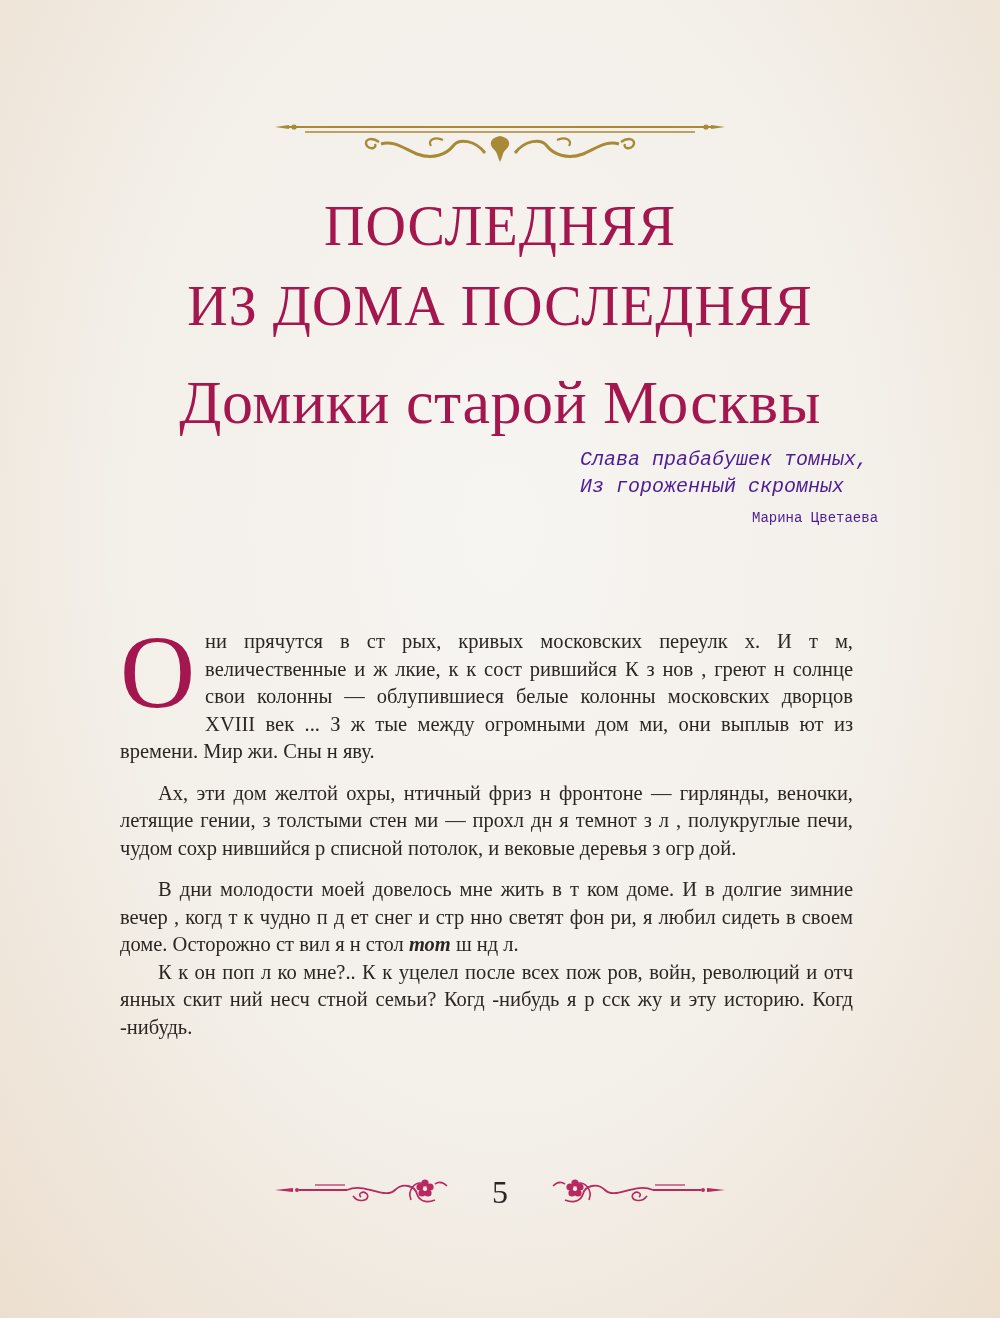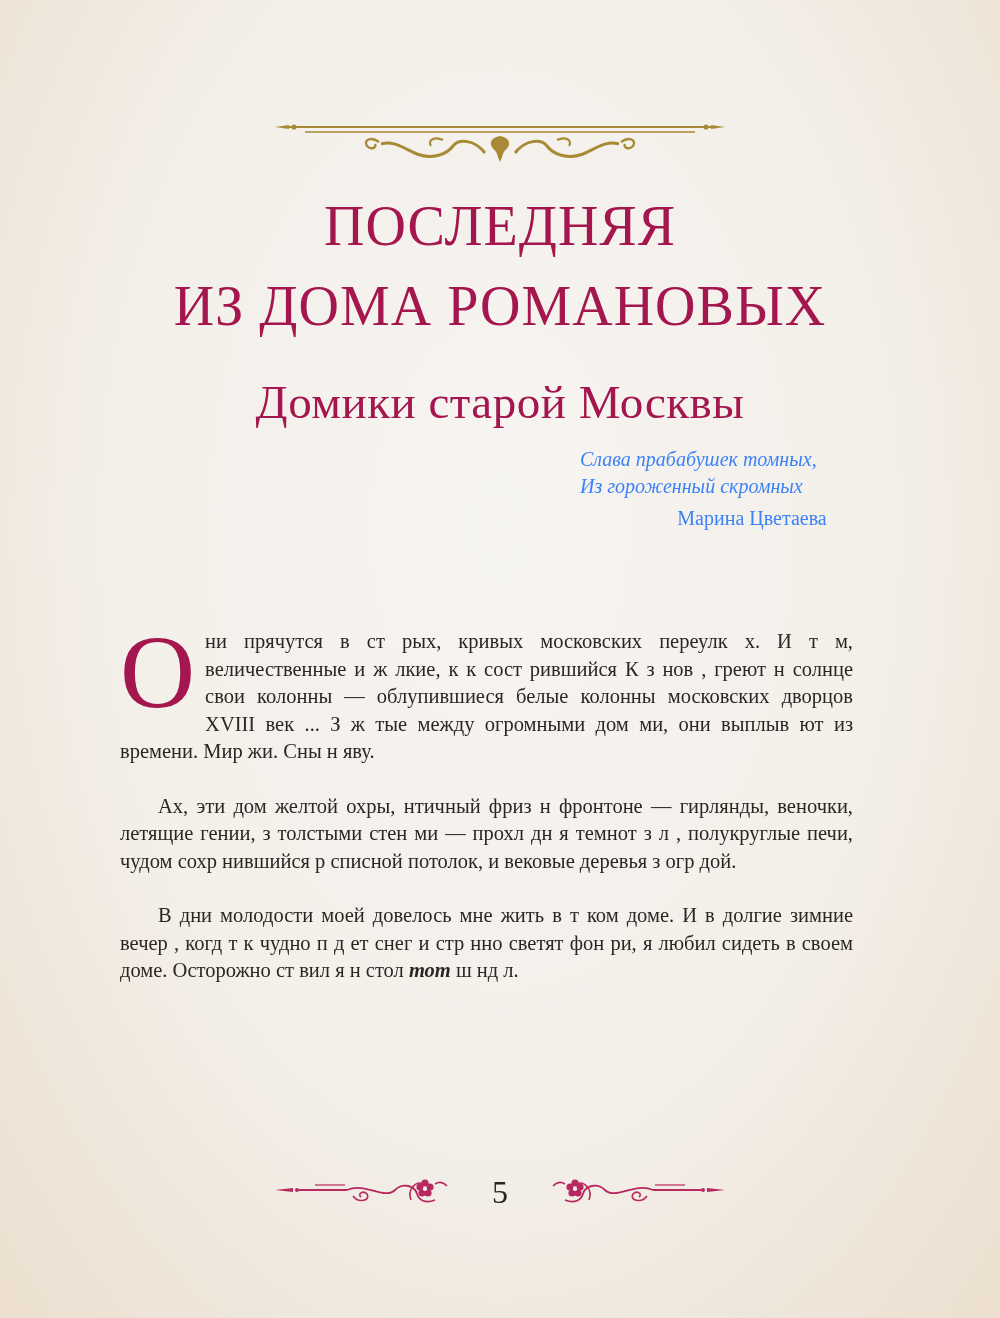--- a/index.html
+++ b/index.html
@@ -25,54 +25,55 @@
     letter-spacing: 1px;
     font-weight: normal;
     margin: 0;
   }
   .title span { display: block; text-align: center; }
 
   .subtitle {
     position: absolute; left: 0; right: 0; top: 372px;
     text-align: center;
     color: #a3164e;
-    font-size: 47px;
+    font-size: 62px;
     line-height: 60px;
     letter-spacing: 0.5px;
     margin: 0;
     font-weight: normal;
   }
 
   .epigraph {
     position: absolute; left: 580px; top: 446px;
-    color: #3b82f6;
+    color: #4c1d95;
     font-style: italic;
     font-size: 20px;
     line-height: 27px;
+    font-family: Liberation Mono, monospace;
   }
   .epigraph .line { display: block; }
   .epigraph .author {
     display: block;
     font-style: normal;
     text-align: right;
     margin-top: 5px;
     margin-right: -10px;
-    font-size: 20px;
+    font-size: 14px;
   }
 
   .body-text {
     position: absolute; left: 120px; top: 628px; width: 733px;
     color: #2b2622;
     font-size: 20.5px;
     line-height: 27.5px;
     text-align: justify;
   }
   .body-text p { margin: 0; }
   .body-text p.indent { text-indent: 38px; }
-  .body-text p.gap { margin-top: 27px; }
+  .body-text p.gap { margin-top: 14px; }
 
   .dropcap {
     float: left;
     color: #a3164e;
     font-size: 104px;
     line-height: 80px;
     height: 82px;
     margin: 4px 10px 0 0;
     padding: 0;
     font-family: "Liberation Serif", "DejaVu Serif", serif;
@@ -107,35 +108,36 @@
       <path fill="none" stroke-width="2.4" d="M104 24 C96 18 88 22 92 28 C96 32 102 30 100 26"></path>
       <path fill="none" stroke-width="2.2" d="M168 22 C160 18 152 22 156 28"></path>
       <path fill="none" stroke-width="3" d="M240 35 C250 22 266 20 272 28 C278 36 292 42 308 36 C322 30 332 22 344 26"></path>
       <path fill="none" stroke-width="2.4" d="M346 24 C354 18 362 22 358 28 C354 32 348 30 350 26"></path>
       <path fill="none" stroke-width="2.2" d="M282 22 C290 18 298 22 294 28"></path>
     </g>
   </svg>
 
   <h1 class="title">
     <span>ПОСЛЕДНЯЯ</span>
-    <span>ИЗ ДОМА РОМАНОВЫХ</span>
+    <span>ИЗ ДОМА ПОСЛЕДНЯЯ</span>
   </h1>
 
   <h2 class="subtitle">Домики старой Москвы</h2>
 
   <div class="epigraph">
     <span class="line">Слава прабабушек томных,</span>
     <span class="line">Из гороженный скромных</span>
     <span class="author">Марина Цветаева</span>
   </div>
 
   <div class="body-text">
     <p><span class="dropcap">О</span><span>ни прячутся в ст рых, кривых московских переулк х. И т м, величественные и ж лкие, к к сост рившийся К з нов , греют н солнце свои колонны — облупившиеся белые колонны московских дворцов XVIII век ... З ж тые между огромными дом ми, они выплыв ют из времени. Мир жи. Сны н яву.</span></p>
     <p class="indent gap">Ах, эти дом желтой охры, нтичный фриз н фронтоне — гирлянды, веночки, летящие гении, з толстыми стен ми — прохл дн я темнот з л , полукруглые печи, чудом сохр нившийся р списной потолок, и вековые деревья з огр дой.</p>
     <p class="indent gap"><span>В дни молодости моей довелось мне жить в т ком доме. И в долгие зимние вечер , когд т к чудно п д ет снег и стр нно светят фон ри, я любил сидеть в своем доме. Осторожно ст вил я н стол </span><span class="em">тот</span><span> ш нд л.</span></p>
+    <p class="indent">К к он поп л ко мне?.. К к уцелел после всех пож ров, войн, революций и отч янных скит ний несч стной семьи? Когд -нибудь я р сск жу и эту историю. Когд -нибудь.</p>
   </div>
 
   <svg class="footer" viewBox="0 0 450 50">
     <g fill="none" stroke="#b8295f">
       <path d="M0 20 L18 18 L18 22 Z" fill="#b8295f" stroke="none"></path>
       <circle cx="22" cy="20" r="2" fill="#b8295f" stroke="none"></circle>
       <line x1="24" y1="20" x2="72" y2="20" stroke-width="1.8"></line>
       <line x1="40" y1="15" x2="70" y2="15" stroke-width="1.2"></line>
       <path stroke-width="1.8" d="M72 20 C90 12 110 30 120 20 C128 12 140 16 142 24 C144 30 150 34 160 30"></path>
       <path stroke-width="1.6" d="M78 26 C84 34 96 30 92 24 C88 20 82 24 86 27"></path>

